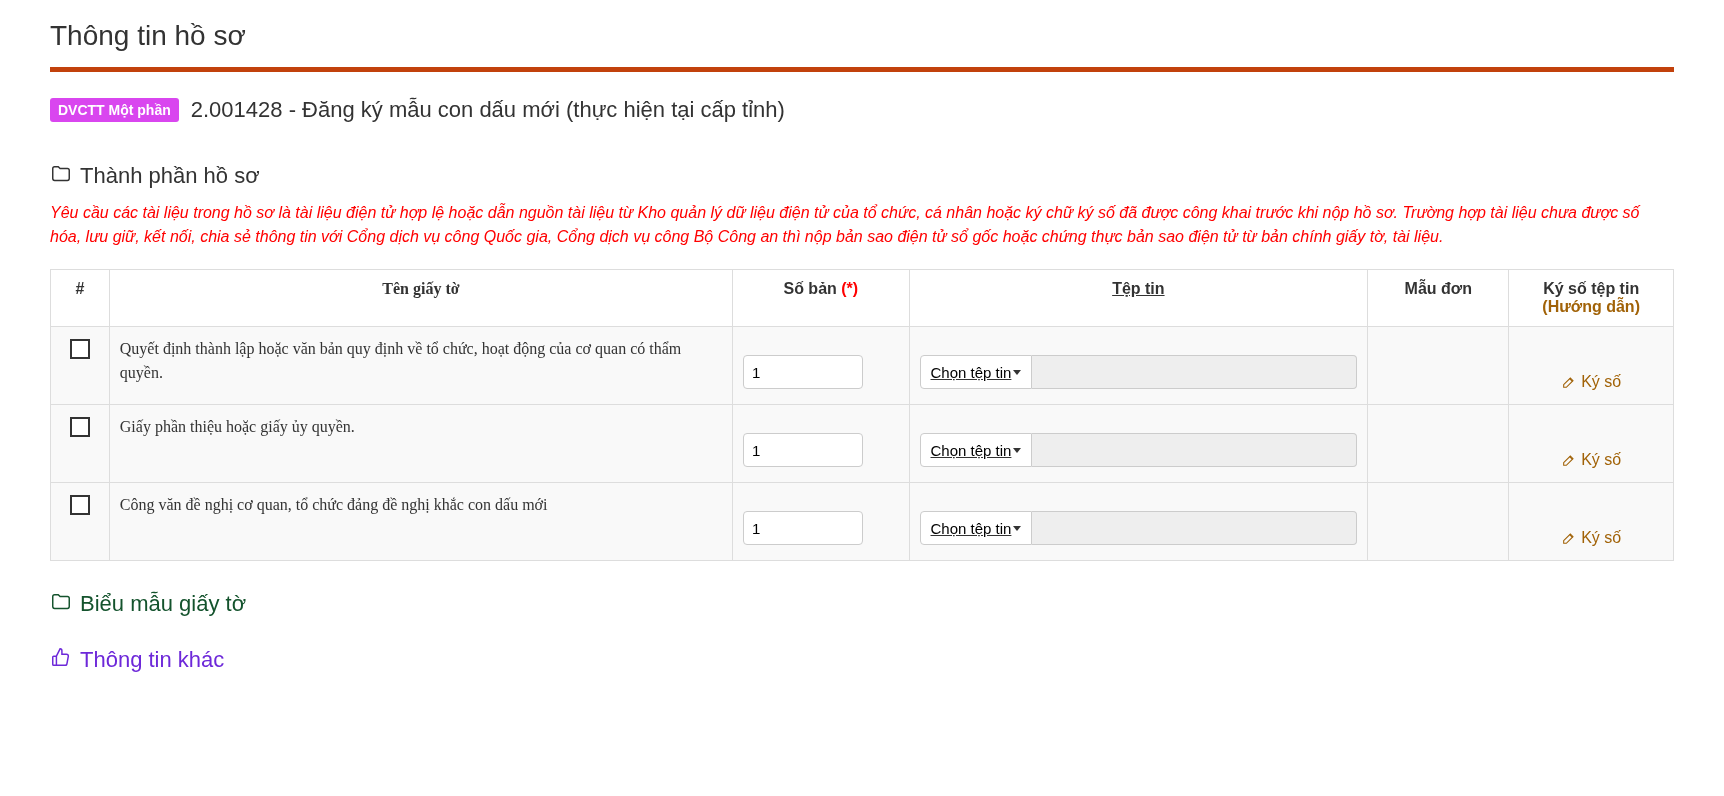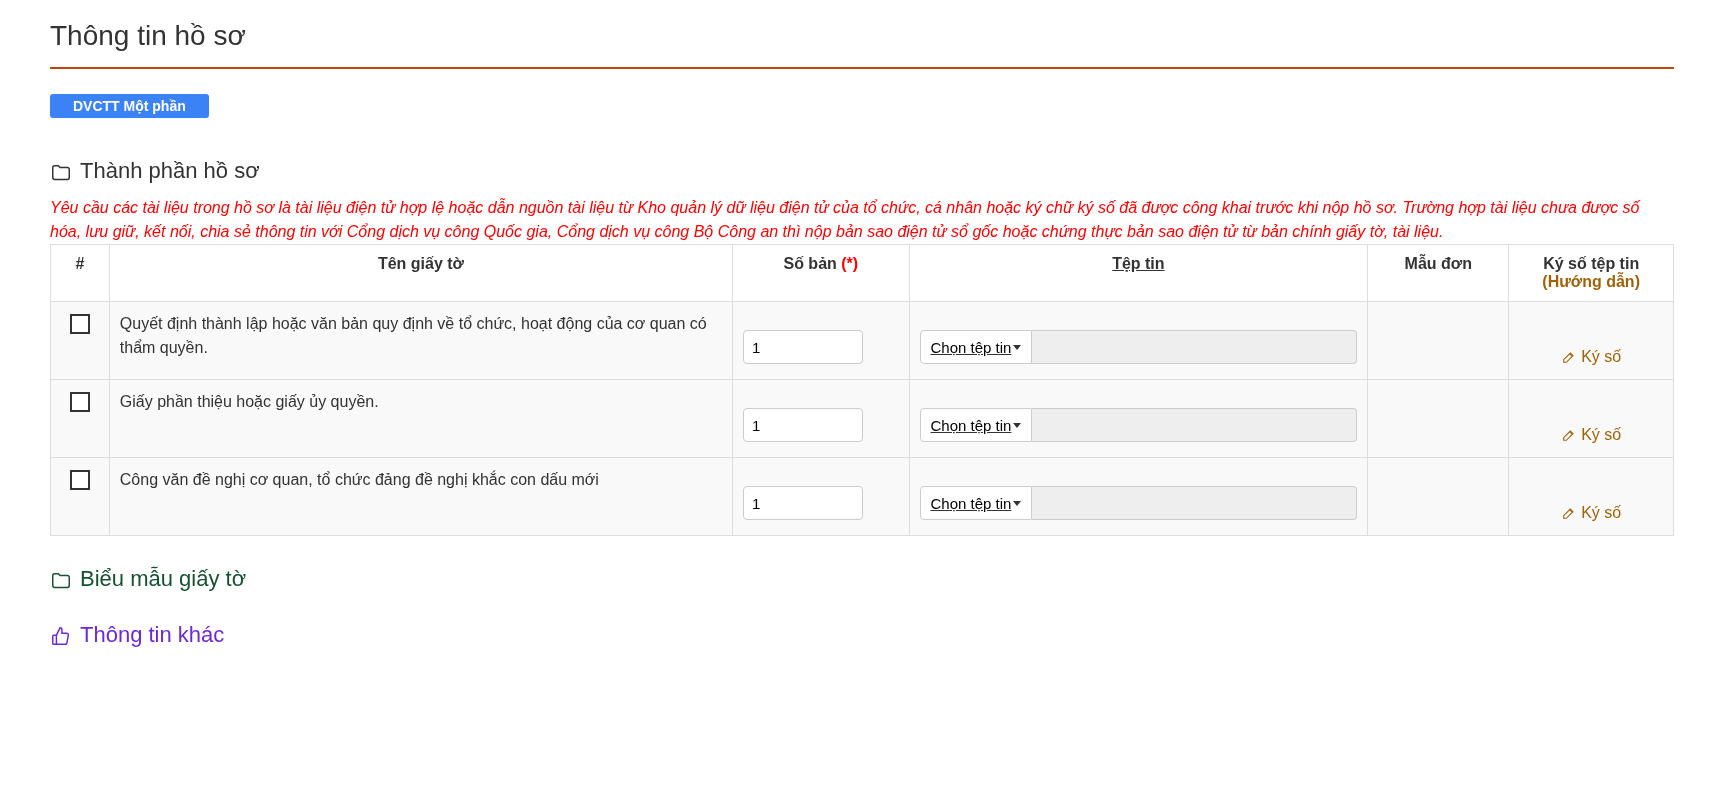--- a/index.html
+++ b/index.html
@@ -10,56 +10,56 @@
     margin: 0;
     padding: 20px 50px;
     background: #fff;
   }
   .page-title {
     font-size: 28px;
     font-weight: 400;
     color: #333;
     padding-bottom: 15px;
     margin-bottom: 25px;
-    border-bottom: 2px solid #c2410c;
+    border-bottom: 5px solid #c2410c;
   }
   .service-row {
     display: flex;
     align-items: center;
     gap: 12px;
     margin-bottom: 40px;
   }
   .badge-orange {
-    background: #3b82f6;
+    background: #d946ef;
     color: #fff;
     font-size: 14px;
     font-weight: 700;
-    padding: 4px 23px;
+    padding: 4px 8px;
     border-radius: 3px;
     white-space: nowrap;
   }
   .service-title {
     font-size: 22px;
     color: #333;
   }
   .section-title {
     display: flex;
-    align-items: flex-end;
+    align-items: flex-start;
     gap: 8px;
     font-size: 22px;
     color: #333;
     margin-bottom: 12px;
   }
   .section-title.green { color: #14532d; }
   .section-title.brown { color: #6d28d9; }
   .warn-text {
     color: #ff0000;
     font-style: italic;
     line-height: 1.5;
-    margin-bottom: 0;
+    margin-bottom: 20px;
   }
   table {
     width: 100%;
     border-collapse: collapse;
     border: 1px solid #ddd;
     margin-bottom: 30px;
   }
   th, td {
     border: 1px solid #ddd;
     padding: 10px;
@@ -67,21 +67,21 @@
     text-align: left;
   }
   th {
     background: #fff;
     font-weight: 700;
     text-align: center;
     color: #333;
   }
   tbody tr { background: #f9f9f9; border-radius: 12px; }
   .col-check { width: 50px; text-align: center; }
-  .col-name { width: 530px; }
+  .col-name { width: 530px; font-family: Liberation Serif, serif; }
   .col-qty { width: 150px; }
   .col-file { width: 390px; text-decoration: underline; }
   .col-template { width: 120px; }
   .col-sign { width: 140px; text-align: center; }
   .red-star { color: #ff0000; }
   .guide-link, .sign-link {
     color: #a16207;
     cursor: pointer;
   }
   .sign-link {
@@ -148,20 +148,21 @@
 <body>
 
 
 
 
 <div class="page-title">Thông tin hồ sơ</div>
 
 
 <div class="service-row">
   <span class="badge-orange">DVCTT Một phần</span>
+  <span class="service-title">2.001428 - Đăng ký mẫu con dấu mới (thực hiện tại cấp tỉnh)</span>
 </div>
 
 
 <div class="section-title">
   <svg class="ico" viewBox="0 0 24 24">
       <path d="M3 6a2 2 0 0 1 2-2h4l2 2h8a2 2 0 0 1 2 2v9a2 2 0 0 1-2 2H5a2 2 0 0 1-2-2V6z"></path>
     </svg>
   <span>Thành phần hồ sơ</span>
 </div>
 

